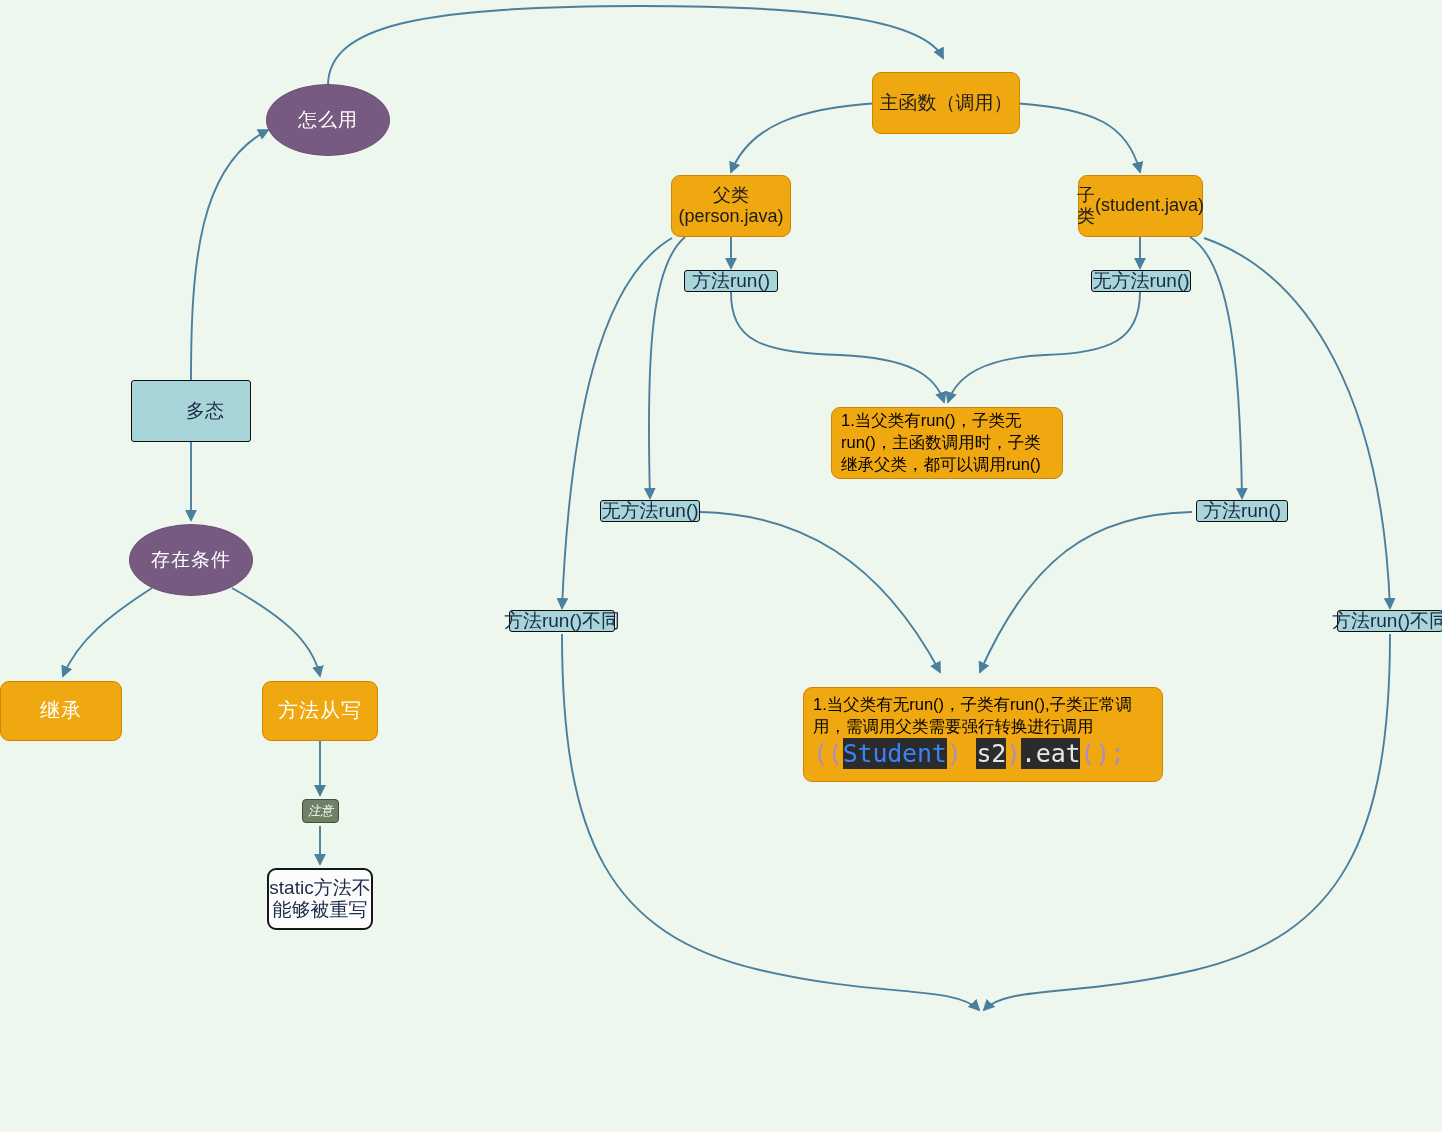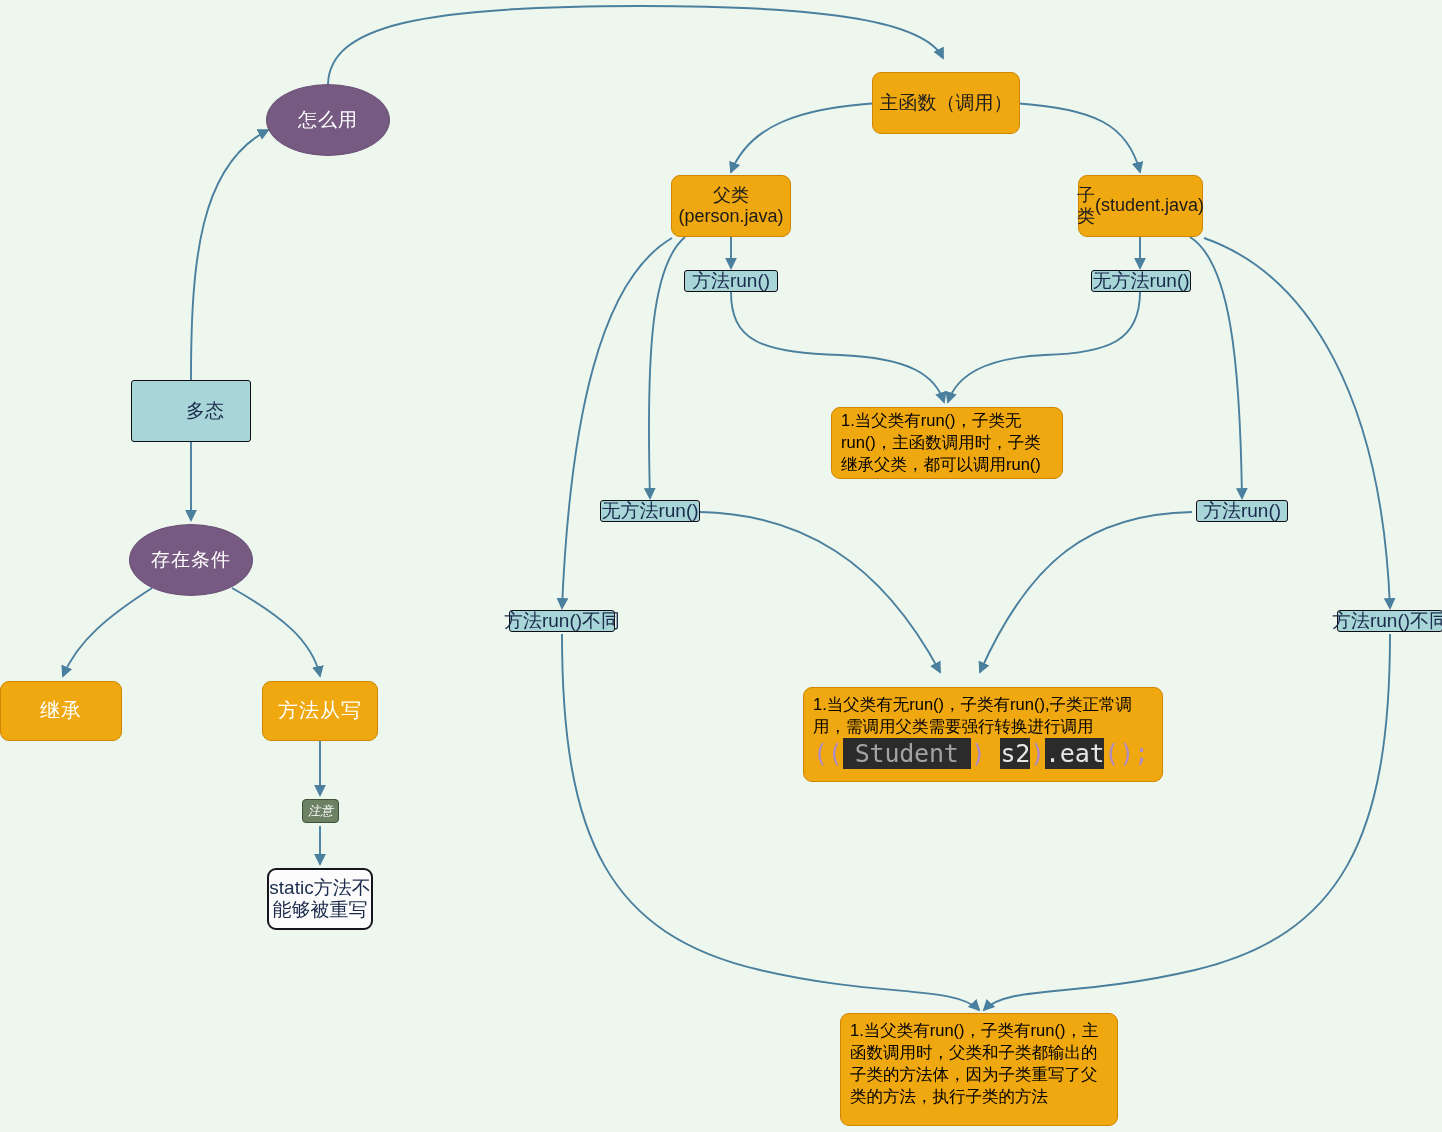--- a/index.html
+++ b/index.html
@@ -114,22 +114,22 @@
     line-height: 1.12;
     margin-top: 2px;
     white-space: nowrap;
     letter-spacing: -0.2px;
   }
   .code-line .punc {
     color: #b08ac4;
   }
   .code-line .tok {
     background: #2b2b2b;
-    color: #a3a3a3;
-    padding: 1px 12px;
+    color: #3b82f6;
+    padding: 1px 0;
   }
   .code-line .tok-m {
     background: #2b2b2b;
     color: #e6e6e6;
     padding: 1px 0;
   }
   .note-text {
     display: block;
   }
 </style>
@@ -261,17 +261,14 @@
     <span class="note-text">1.当父类有run()，子类无run()，主函数调用时，子类继承父类，都可以调用run()</span>
   </div>
 
   <div class="node orange-node orange-note" style="left:803px; top:687px; width:360px; height:95px;">
     <div style="width:100%;">
       <span class="note-text">1.当父类有无run()，子类有run(),子类正常调用，需调用父类需要强行转换进行调用</span>
       <div class="code-line"><span class="punc">((</span><span class="tok">Student</span><span class="punc">)</span><span class="punc">&nbsp;</span><span class="tok-m">s2</span><span class="punc">)</span><span class="tok-m">.eat</span><span class="punc">();</span></div>
     </div>
   </div>
 
-  <div class="node orange-node orange-note" style="left:840px; top:1013px; width:278px; height:113px;">
-    <span class="note-text">1.当父类有run()，子类有run()，主函数调用时，父类和子类都输出的子类的方法体，因为子类重写了父类的方法，执行子类的方法</span>
-  </div>
 
 </div>
 
 </body></html>

